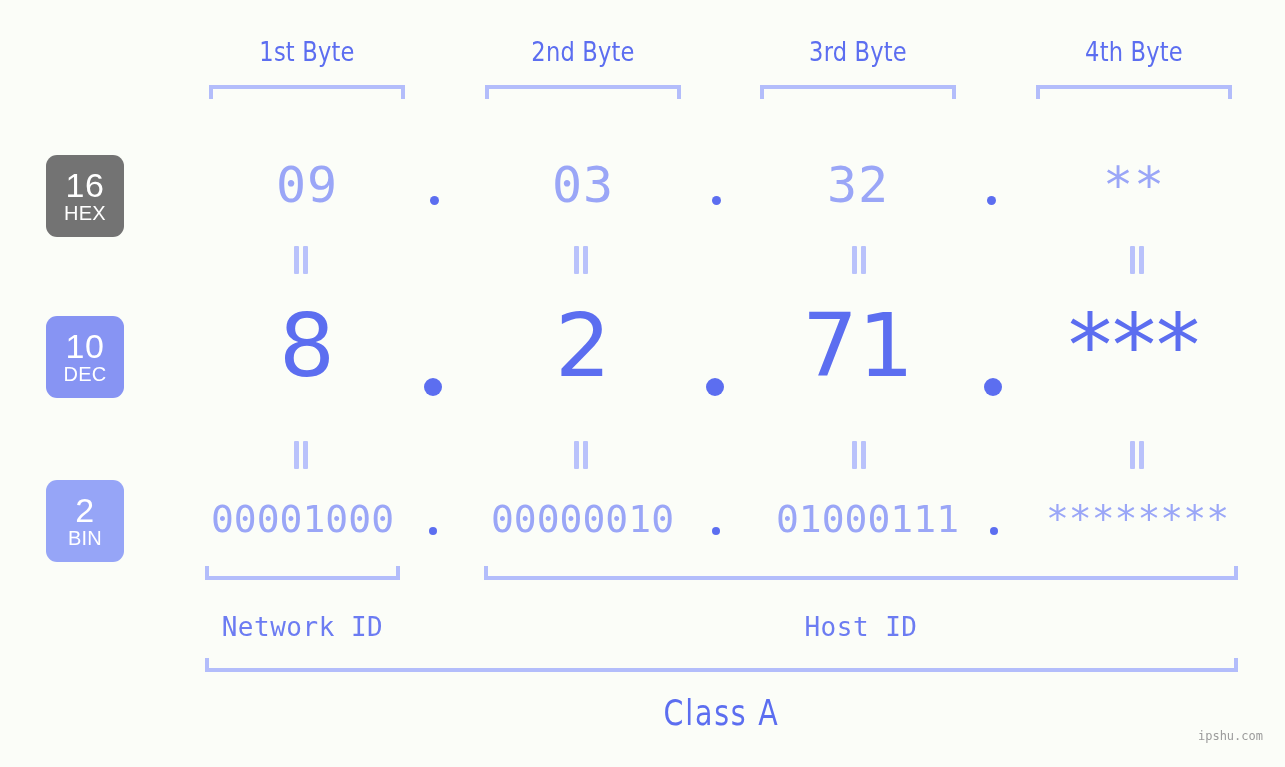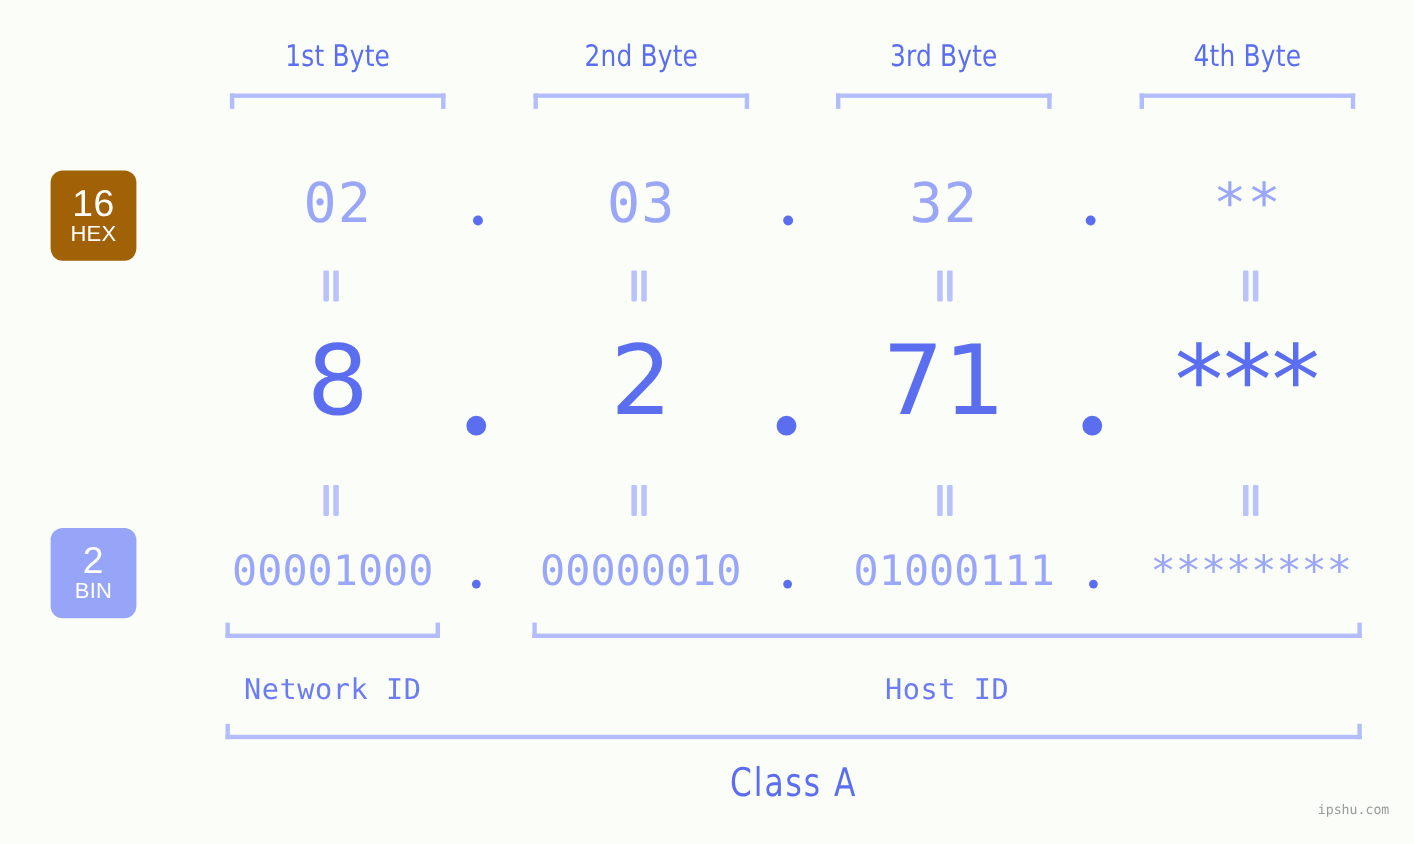--- a/index.html
+++ b/index.html
@@ -195,31 +195,35 @@
   </div>
   <div class="byte-header" style="left:1036px; width:196px;">
     <span>4th Byte</span>
   </div>
 
   <div class="bracket-down" style="left:209px; top:85px; width:196px;"></div>
   <div class="bracket-down" style="left:485px; top:85px; width:196px;"></div>
   <div class="bracket-down" style="left:760px; top:85px; width:196px;"></div>
   <div class="bracket-down" style="left:1036px; top:85px; width:196px;"></div>
 
-  <div class="base-badge" style="top:155px; background:#a16207;">
+  <div class="base-badge" style="top:155px; background:#737373;">
     <span class="num">16</span>
     <span class="lbl">HEX</span>
+  </div>
+  <div class="base-badge" style="top:316px; background:#8794f3;">
+    <span class="num">10</span>
+    <span class="lbl">DEC</span>
   </div>
   <div class="base-badge" style="top:480px; background:#96a5f7;">
     <span class="num">2</span>
     <span class="lbl">BIN</span>
   </div>
 
   <div class="row-hex">
-    <div class="val" style="left:209px; top:158px; width:196px;">02</div>
+    <div class="val" style="left:209px; top:158px; width:196px;">09</div>
     <div class="val" style="left:485px; top:158px; width:196px;">03</div>
     <div class="val" style="left:760px; top:158px; width:196px;">32</div>
     <div class="val" style="left:1036px; top:158px; width:196px;">**</div>
 
     <div class="dot small" style="left:430px; top:196px;"></div>
     <div class="dot small" style="left:712px; top:196px;"></div>
     <div class="dot small" style="left:987px; top:196px;"></div>
   </div>
 
   <div class="eq" style="left:293px; top:246px;"></div>

